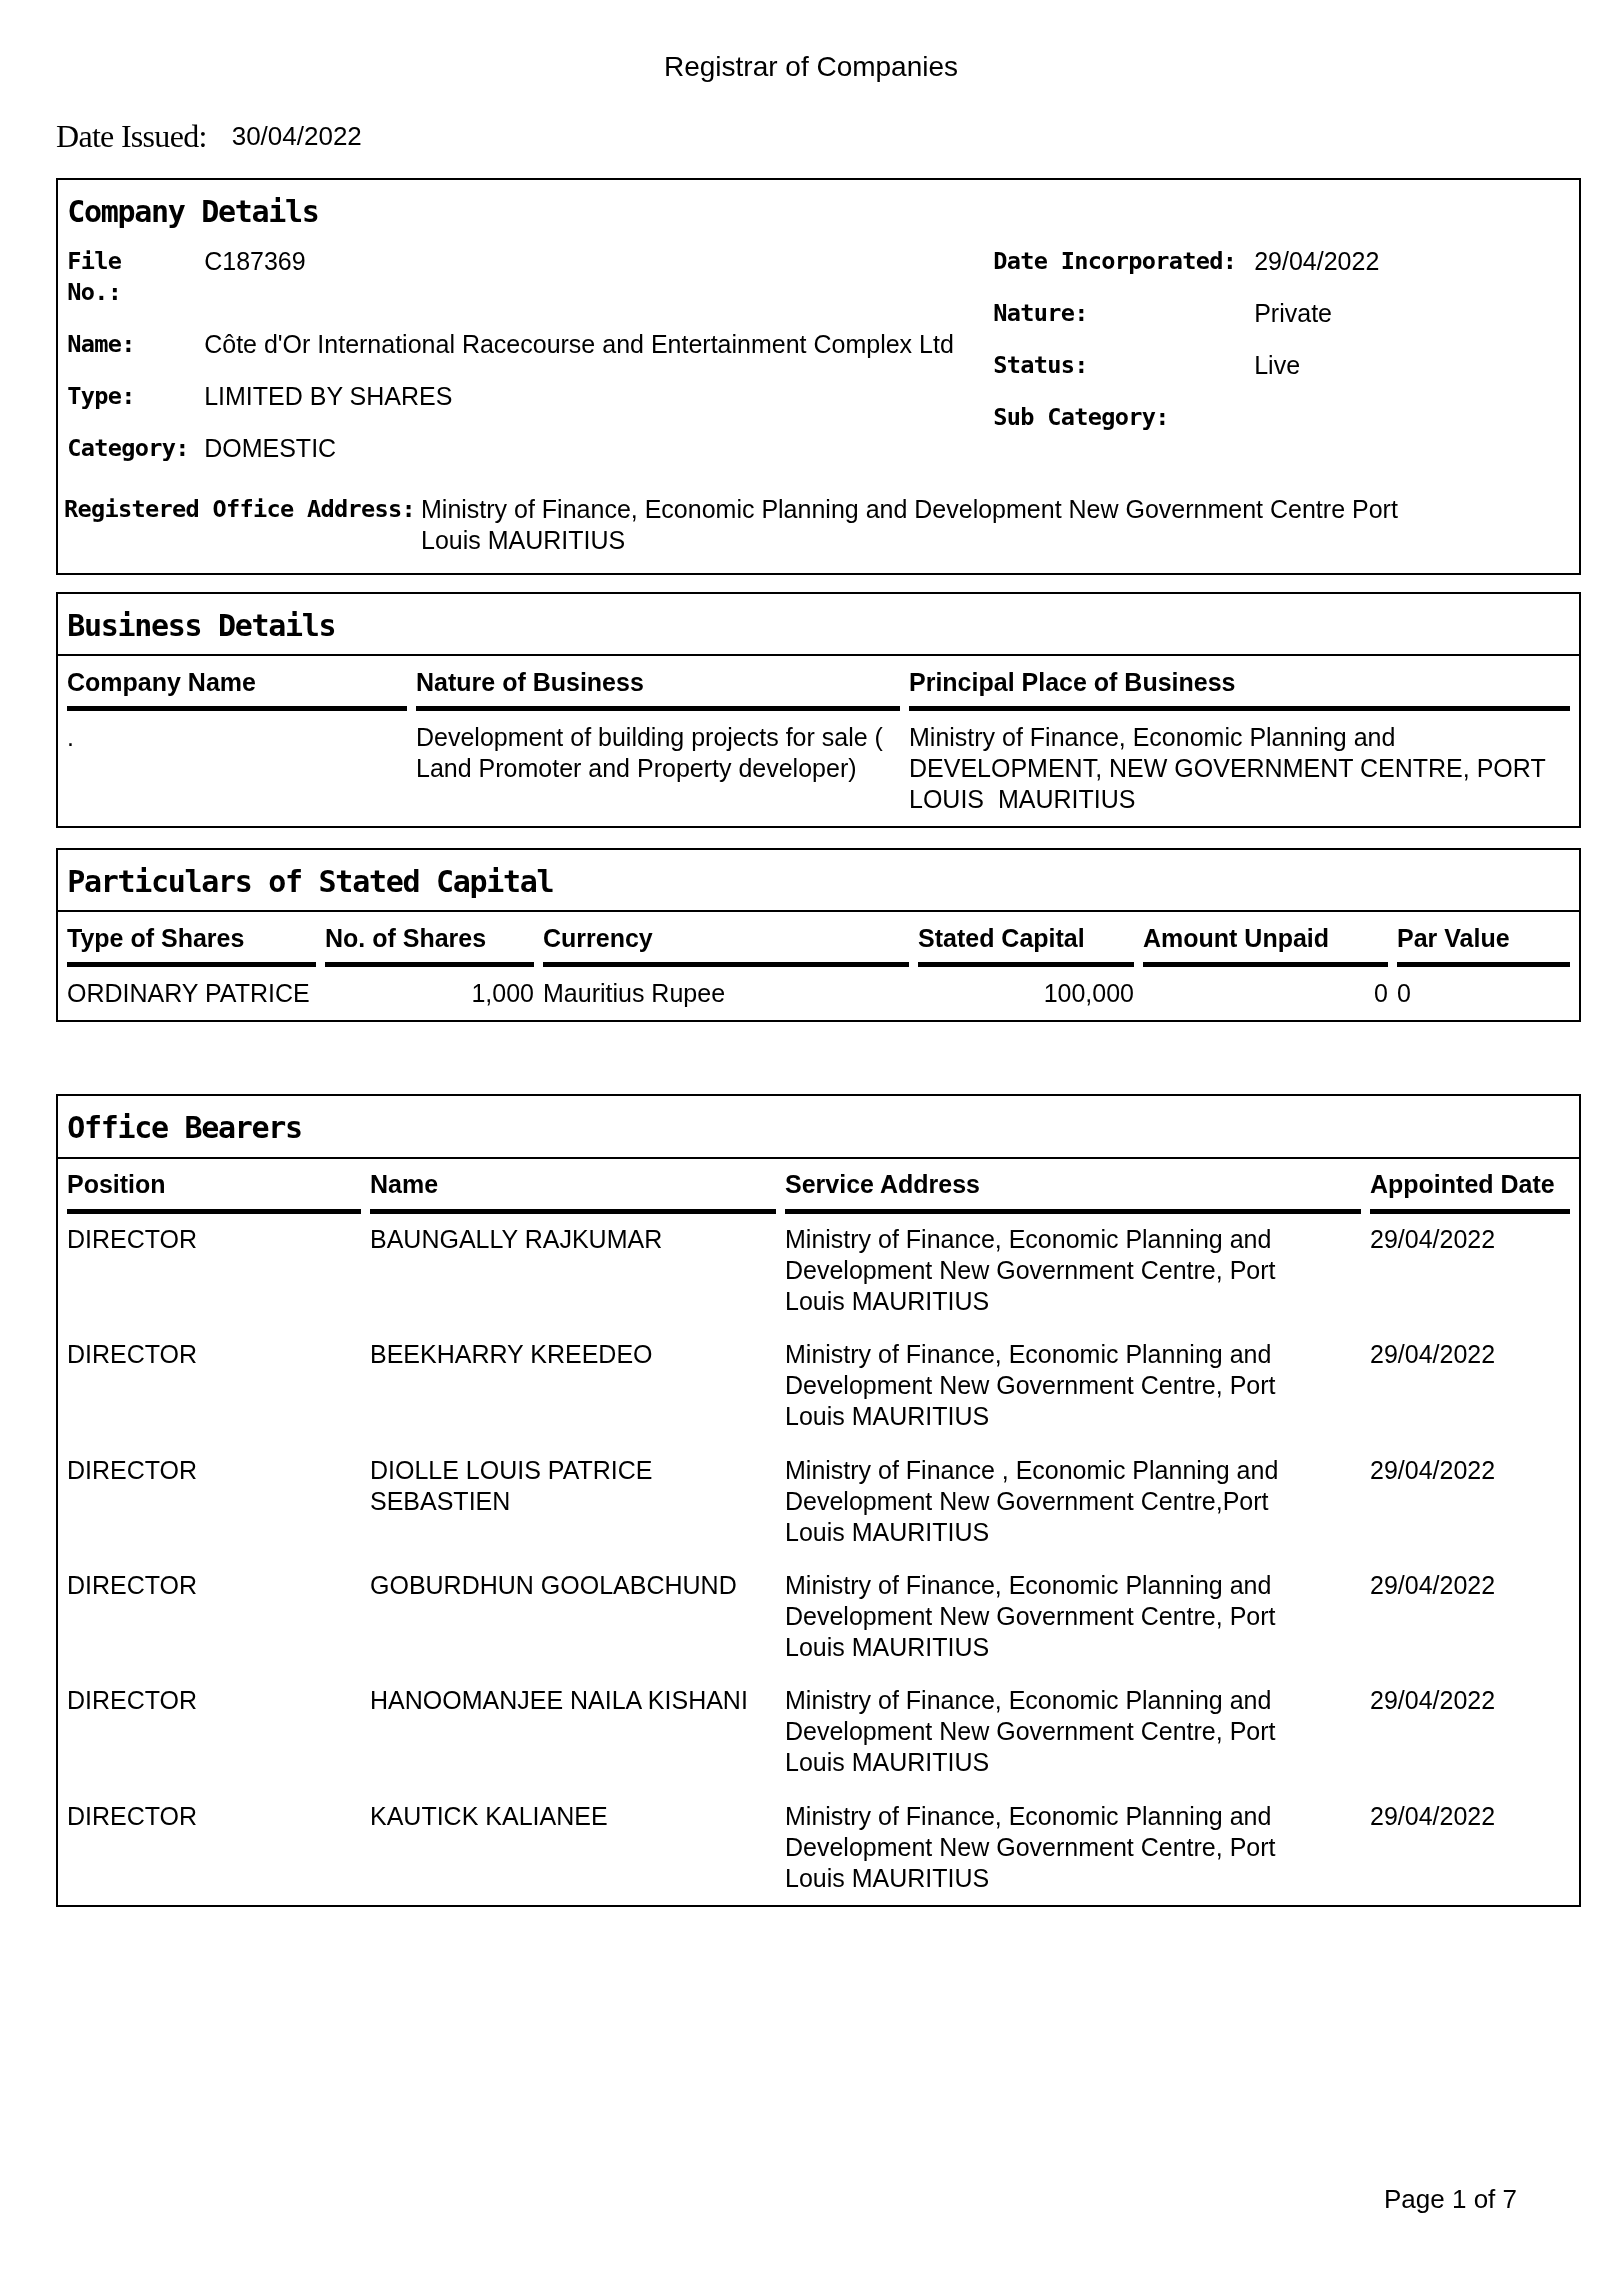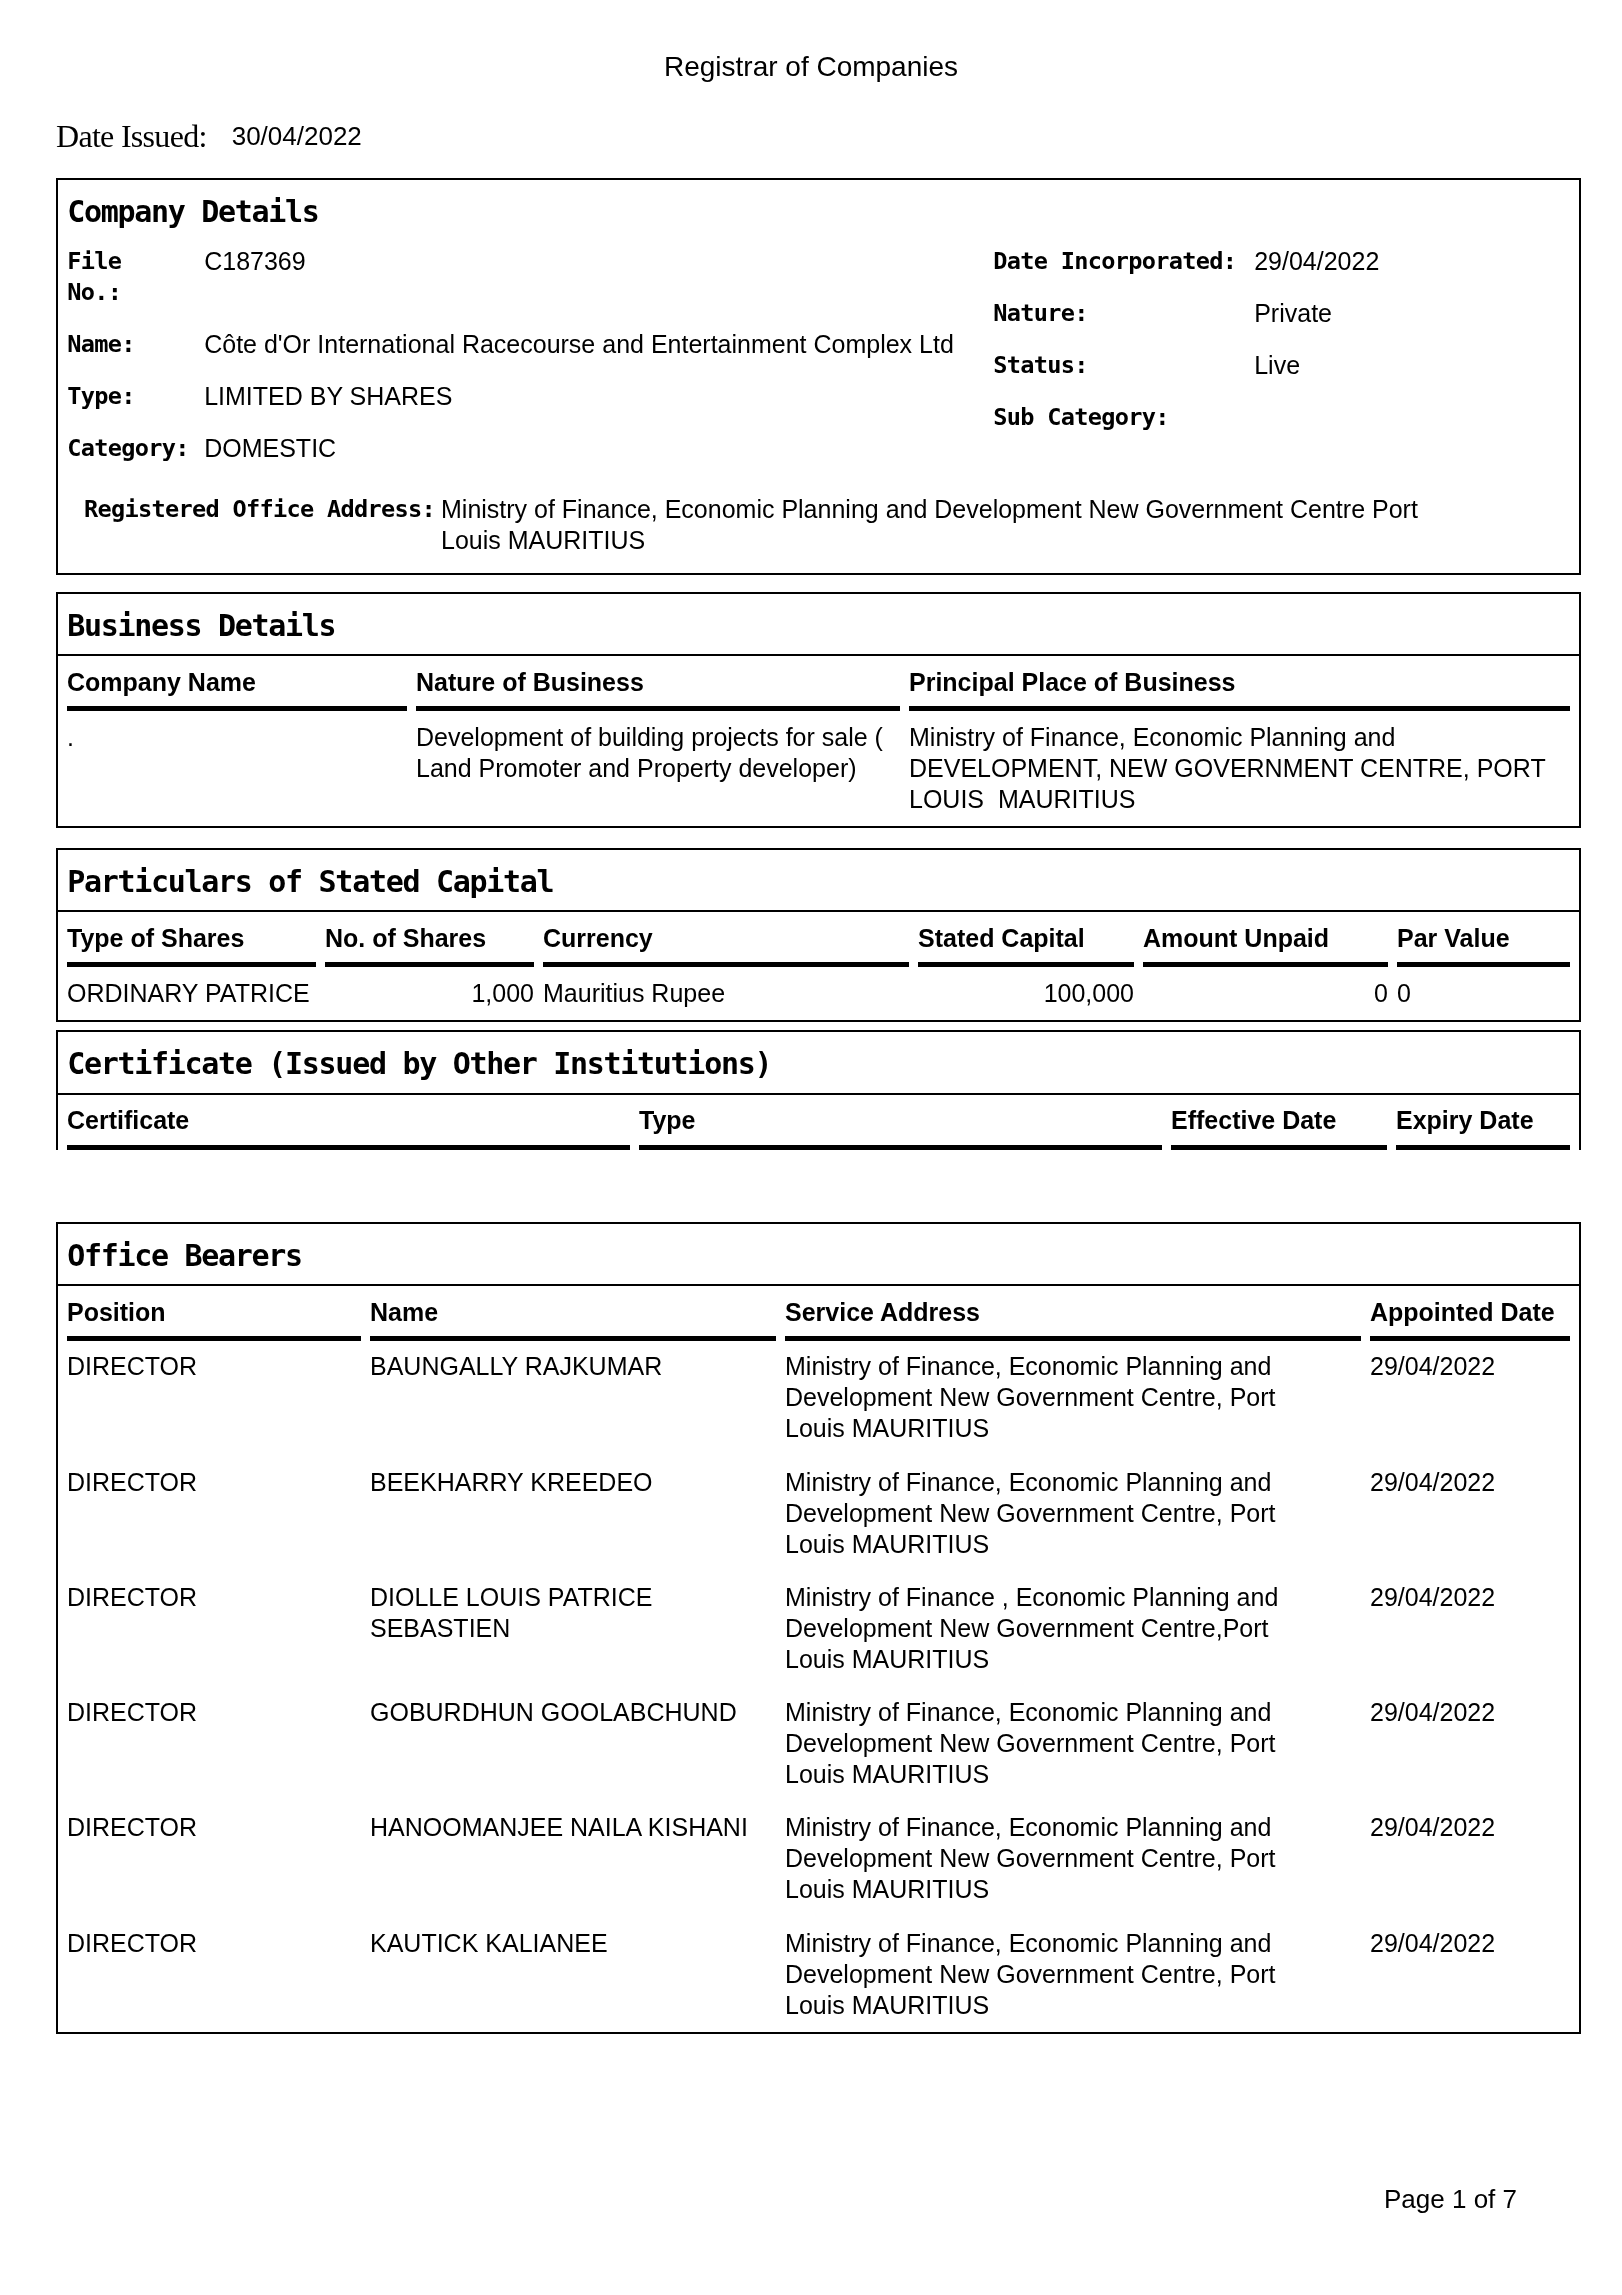--- a/index.html
+++ b/index.html
@@ -31,21 +31,21 @@
     font-size:23.6px; line-height:31px; flex:none;
   }
   .cd-grid { display:flex; margin-top:15.7px; padding:0 9.2px; }
   .cd-left { width:926px; flex:none; }
   .cd-right { flex:1; }
   .cd-left .field, .cd-right .field { margin-bottom:21px;gap:16px; }
   .cd-left .flabel { width:121px; }
   .cd-right .flabel { width:245px; }
   .cd-left .fvalue { white-space:nowrap; }
 
-  .address-field { padding:0 26px; margin-top:9.2px; }
+  .address-field { padding:0 6px; margin-top:9.2px; }
   .address-field .flabel { width:357px; }
   .addr-val { max-width:1034px; }
 
   .reg-field { padding:0 9.2px; margin-top:9.2px; }
   .reg-field .flabel { width:357px; }
 
   table.data-table {
     width:100%; border-collapse:separate; border-spacing:9.2px 0;
     border-top:2.6px solid #000; margin-top:10.5px; font-size:25px;
   }
@@ -178,39 +178,20 @@
           <td class="ta-r">1,000</td>
           <td>Mauritius Rupee</td>
           <td class="ta-r">100,000</td>
           <td class="ta-r">0</td>
           <td>0</td>
         </tr>
       </tbody>
     </table>
   </section>
 
-  <section class="box cert-box">
-    <h2 class="box-title">Certificate (Issued by Other Institutions)</h2>
-    <table class="data-table cert-table">
-      <colgroup>
-          <col style="width:563px">
-          <col style="width:523px">
-          <col style="width:216px">
-          <col>
-        </colgroup>
-      <thead>
-        <tr>
-          <th>Certificate</th>
-          <th>Type</th>
-          <th>Effective Date</th>
-          <th>Expiry Date</th>
-        </tr>
-      </thead>
-    </table>
-  </section>
 
   <section class="box bearers-box">
     <h2 class="box-title">Office Bearers</h2>
     <table class="data-table bearers-table">
       <colgroup>
           <col style="width:294px">
           <col style="width:406px">
           <col style="width:576px">
           <col>
         </colgroup>

